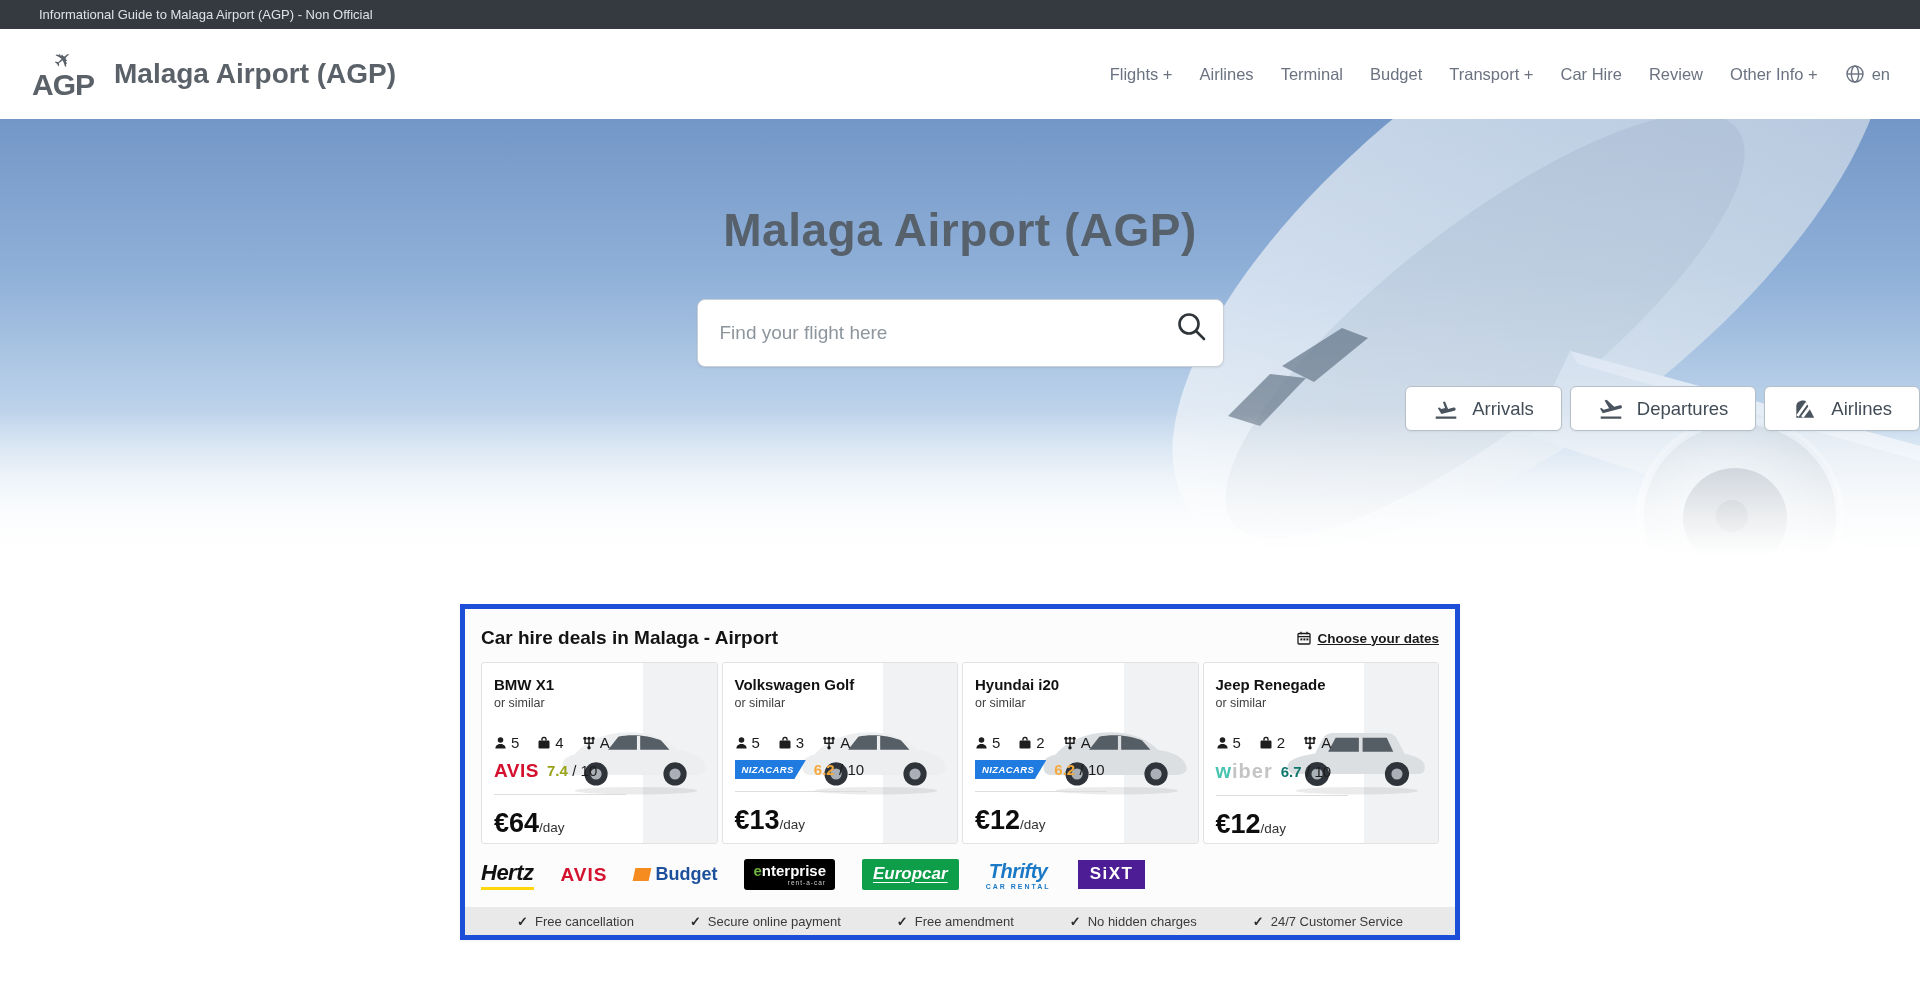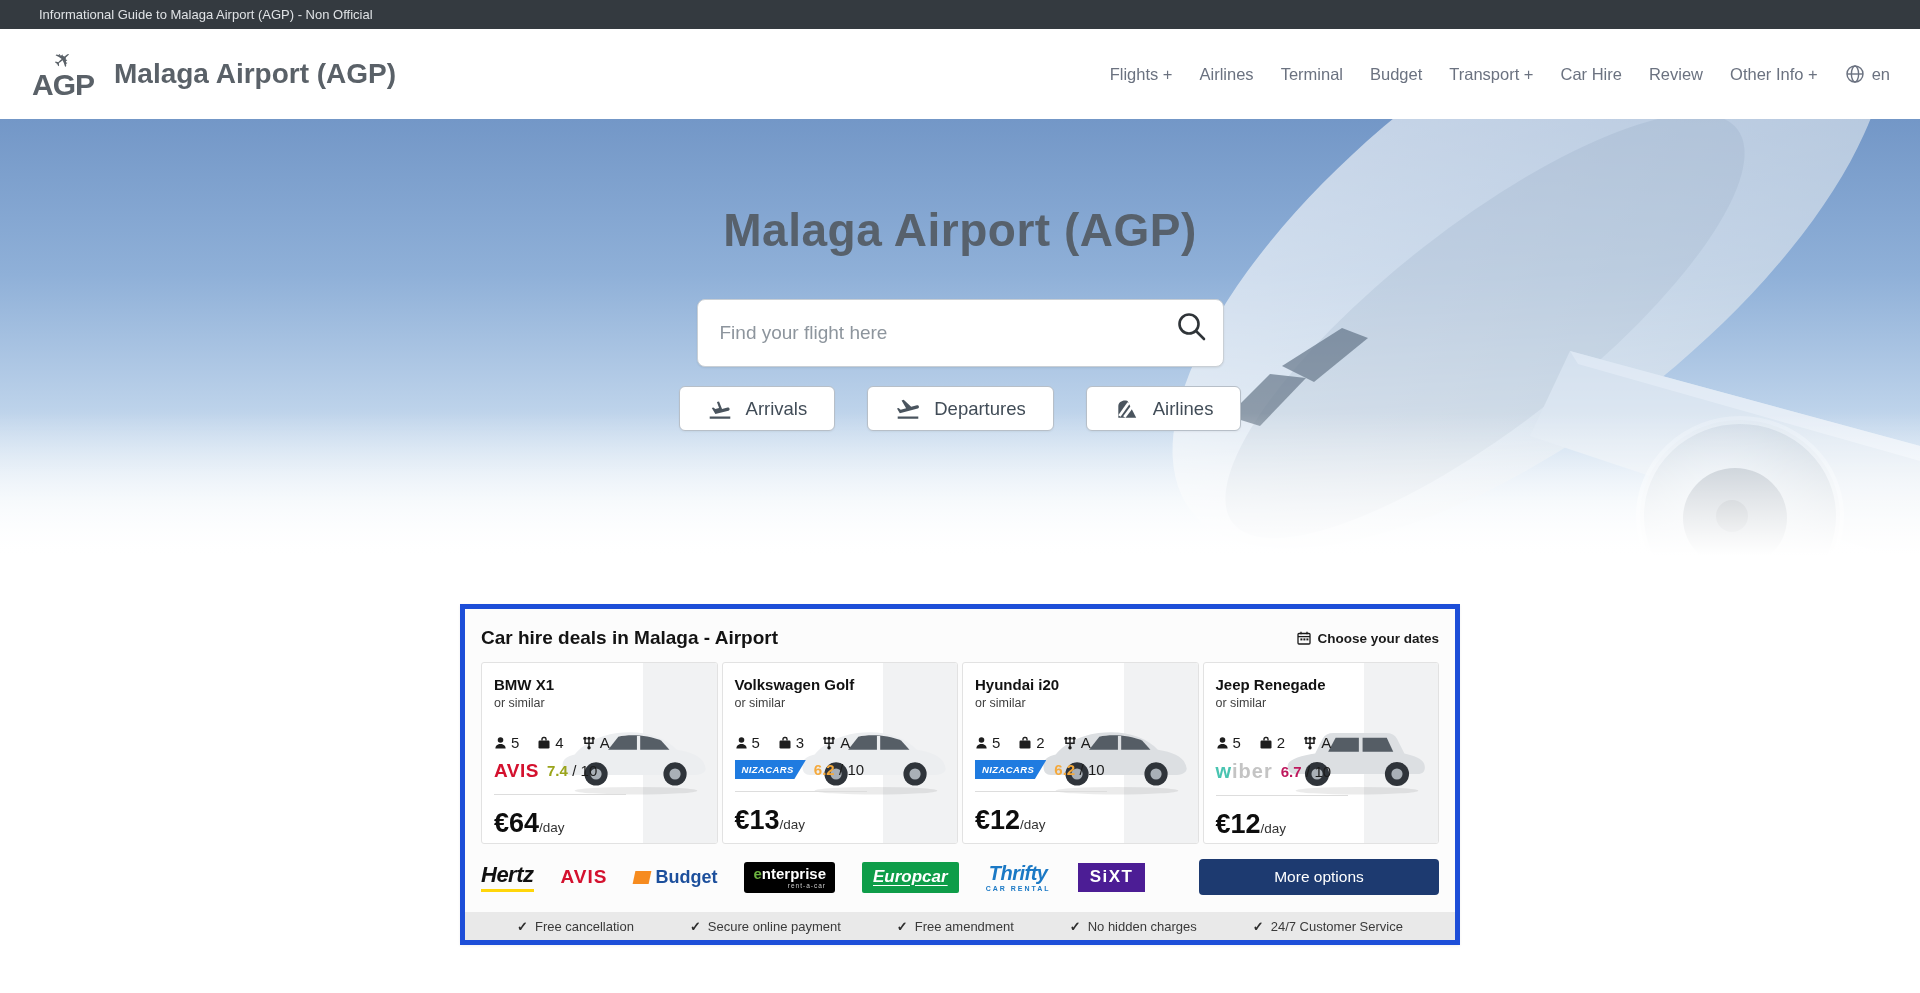--- a/index.html
+++ b/index.html
@@ -31,35 +31,35 @@
   .hero-inner { position:relative; z-index:2; }
   .hero-title { padding-top:84px; text-align:center; font-size:46px; font-weight:800;
     color:#57616c; letter-spacing:.5px; }
   .search-wrap { width:527px; margin:42px auto 0; position:relative; }
   .search-input { width:100%; height:68px; border:1px solid #c9cfd5; border-radius:8px;
     font-size:19px; color:#333; padding:0 62px 0 22px; outline:none;
     font-family:"Liberation Sans", sans-serif; box-shadow:0 1px 2px rgba(0,0,0,.08); }
   .search-input::placeholder { color:#8d959d; }
   .search-btn { position:absolute; right:14px; top:11px; width:36px; height:36px;
     background:none; border:none; cursor:pointer; }
-  .quick-links { display:flex; justify-content:center; gap:32px; margin-top:19px; }
+  .quick-links { display:flex; justify-content:flex-end; gap:8px; margin-top:19px; }
   .quick-btn { height:45px; padding:0 27px; background:#fff; border:1px solid #b7bfc8;
     border-radius:6px; font-size:18.5px; color:#414c57; display:flex; align-items:center;
     gap:13px; cursor:pointer; font-family:"Liberation Sans", sans-serif;
     box-shadow:0 1px 2px rgba(0,0,0,.05); }
   .quick-btn svg { flex:0 0 auto; }
 
   
   .section { width:1000px; margin:41px auto 0; background:#fcfcfc;
     border:5px solid #1d4ed8; box-shadow:0 1px 3px rgba(0,0,0,.06); }
   .section-header { display:flex; justify-content:space-between; align-items:center;
     padding:18px 16px 13px; }
   .section-title { font-size:19px; font-weight:800; color:#131313; }
   .dates-link { display:flex; align-items:center; gap:6px; font-size:13.5px; color:#1a1a1a;
-    cursor:pointer; font-weight:600;padding-left:32px; }
+    text-decoration:underline; cursor:pointer; font-weight:600;padding-left:32px; }
 
   .cards { display:flex; gap:4px; padding:0 16px; }
   .card { flex:1; height:182px; background:#fff; border:1px solid #e2e2e2; border-radius:3px;
     position:relative; padding:13px 12px; overflow:hidden; cursor:pointer; }
   .card-strip { position:absolute; right:0; top:0; width:74px; height:100%; background:#f1f2f3; }
   .car-img { position:absolute; right:2px; top:46px; width:158px; height:90px; z-index:1; }
   .card-body { position:relative; z-index:2; }
   .car-name { font-size:15px; font-weight:700; color:#121212; }
   .car-similar { font-size:12.5px; color:#3f3f3f; margin-top:3px; }
   .specs { display:flex; gap:18px; margin-top:24px; align-items:center;
@@ -425,21 +425,21 @@
                 <circle cx="7" cy="2.4" r="1.7" fill="#1e1e1e"></circle>
                 <circle cx="11" cy="2.4" r="1.7" fill="#1e1e1e"></circle>
                 <circle cx="7" cy="11.8" r="1.7" fill="#1e1e1e"></circle>
                 <path d="M3 4 V7.2 H11 V4 M7 4 V11" fill="none" stroke="#1e1e1e" stroke-width="1.5"></path>
               </svg>
               <span>A</span>
             </span>
         </div>
         <div class="supplier-row">
           <span class="logo-wiber">wiber</span>
-          <span><span class="rating" style="color: #be185d;">6.7</span>
+          <span><span class="rating" style="color: #0f766e;">6.7</span>
           <span class="rating-out">/ 10</span></span>
         </div>
         <div class="divider"></div>
         <div class="price-row">
           <span class="price">€12</span>
           <span class="per">/day</span>
         </div>
 
       </div>
     </div>
@@ -455,21 +455,20 @@
         <span class="b-main">enterprise</span>
         <span class="b-sub">rent-a-car</span>
       </span>
       <span class="brand-europcar">Europcar</span>
       <span class="brand-thrifty">
         <span class="t-main">Thrifty</span>
         <span class="t-sub">CAR RENTAL</span>
       </span>
       <span class="brand-sixt">SiXT</span>
     </div>
-    <button class="more-btn">More options</button>
   </div>
 
   <div class="benefits">
     <span class="benefit">
         <span class="check">✓</span>
         <span>Free cancellation</span>
       </span>
     <span class="benefit">
         <span class="check">✓</span>
         <span>Secure online payment</span>

